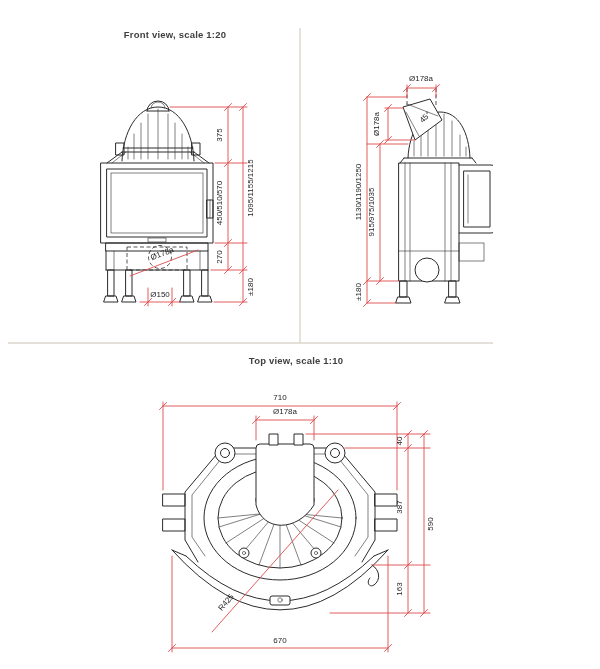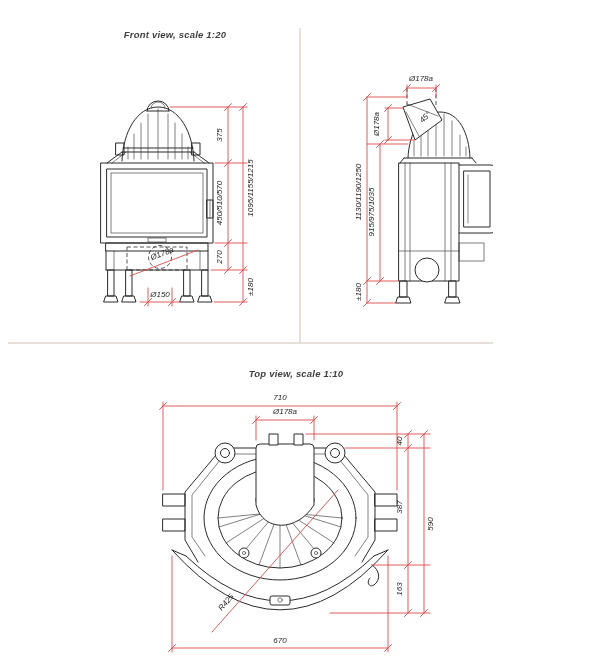--- a/index.html
+++ b/index.html
@@ -1,35 +1,35 @@
 <!DOCTYPE html>
 <html><head>
 <meta charset="utf-8">
 <style>
   html,body{margin:0;padding:0;background:#ffffff;}
   #stage{position:relative;width:493px;height:669px;background:#ffffff;overflow:hidden;
-         font-family:"Liberation Sans",sans-serif;font-style:italic;}
+         font-family:"Liberation Sans",sans-serif;}
   .view-title{position:absolute;width:200px;text-align:center;font-size:9.5px;font-weight:bold;
               color:#3f3f3f;letter-spacing:.2px;}
   svg{position:absolute;left:0;top:0;}
   .k{stroke:#2b2b2b;fill:none;stroke-width:1;stroke-linecap:round;stroke-linejoin:round;}
   .kt{stroke:#2b2b2b;fill:none;stroke-width:.6;stroke-linecap:round;}
   .kd{stroke:#2b2b2b;fill:none;stroke-width:.8;stroke-dasharray:4 2.5;}
   .kw{stroke:#2b2b2b;fill:#ffffff;stroke-width:1;stroke-linejoin:round;}
   .r{stroke:#df4b4c;fill:none;stroke-width:.9;stroke-linecap:round;}
   .dimtxt{fill:#1f1f1f;font-family:"Liberation Sans",sans-serif;font-size:8px;}
   .div-line{stroke:#ddd5cd;stroke-width:1.4;}
 </style>
 </head>
 <body>
 
 <div id="stage">
 
   <div class="view-title" style="left:75px;top:29px;">Front view, scale 1:20</div>
-  <div class="view-title" style="left:196px;top:368px;">Top view, scale 1:10</div>
+  <div class="view-title" style="left:196px;top:355px;">Top view, scale 1:10</div>
 
   <svg width="600" height="669" viewBox="0 0 600 669">
 
     <g>
       <line class="div-line" x1="300" y1="28" x2="300" y2="343"></line>
       <line class="div-line" x1="8" y1="343" x2="592" y2="343"></line>
     </g>
 
     <g>
 

